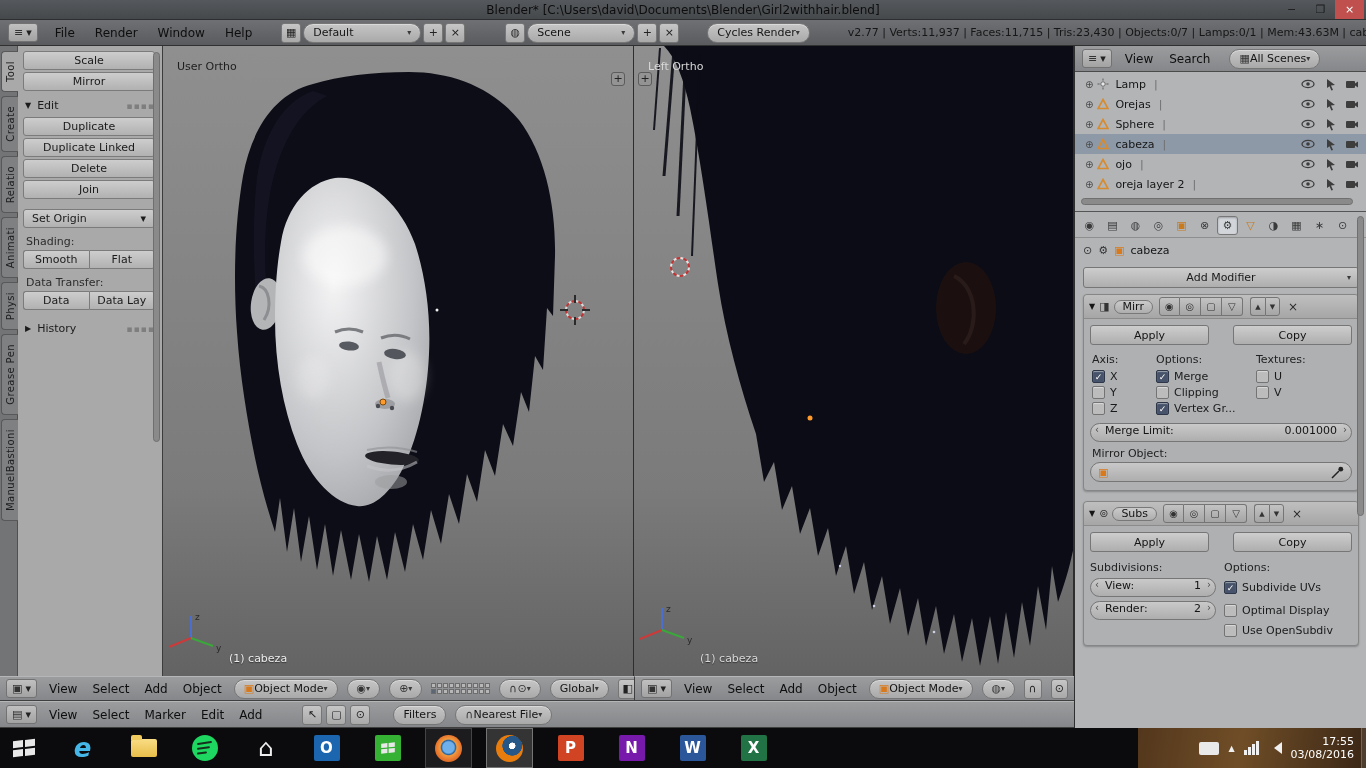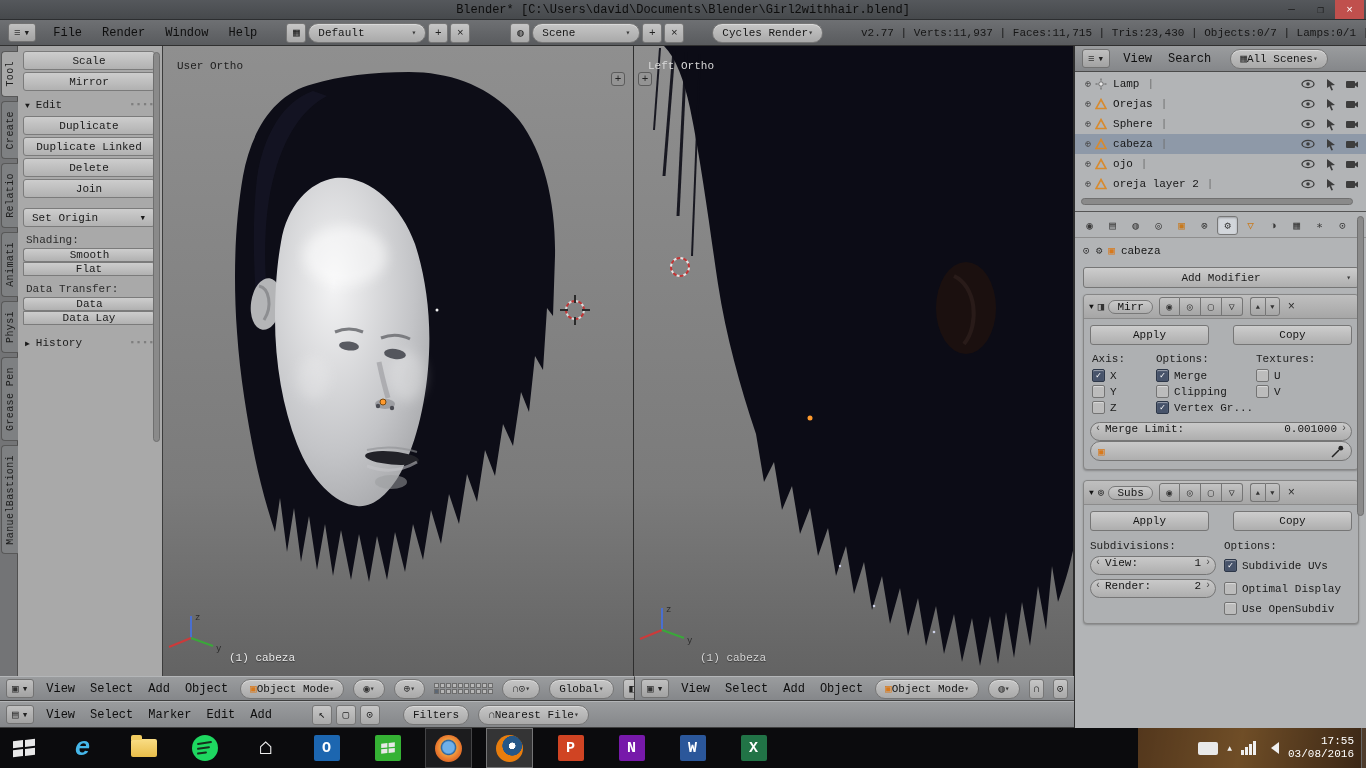--- a/index.html
+++ b/index.html
@@ -1,18 +1,18 @@
 <!DOCTYPE html>
 <html><head>
 <meta charset="utf-8">
 <style>
 *{margin:0;padding:0;box-sizing:border-box;}
 html,body{background:#000;}
 body{font-family:"DejaVu Sans","Liberation Sans",sans-serif;font-size:11px;color:#141414;}
-#root{position:relative;width:1366px;height:768px;overflow:hidden;background:#737373;font-family:Liberation Mono, monospace;}
+#root{position:relative;width:1366px;height:768px;overflow:hidden;background:#737373;}
 
 
 .titlebar{position:absolute;left:0;top:0;width:1366px;height:20px;background:linear-gradient(#55585c,#46494c);display:flex;align-items:center;justify-content:center;border-bottom:1px solid #2c2e30;}
 .tb-title{font-size:12px;color:#0d0d0d;}
 .tb-controls{position:absolute;right:2px;top:0;height:20px;display:flex;}
 .winbtn{width:29px;height:19px;display:flex;align-items:center;justify-content:center;color:#1a1a1a;font-size:11px;}
 .winbtn.close{background:#c0504d;color:#fff;}
 
 
 .infobar{position:absolute;left:0;top:20px;width:1366px;height:26px;background:linear-gradient(#6e7073,#595b5e);border-bottom:1px solid #303030;display:flex;align-items:center;padding:0 8px;gap:14px;}
@@ -30,21 +30,21 @@
 .vtab span{writing-mode:vertical-rl;transform:rotate(180deg);font-size:10px;letter-spacing:.4px;}
 .vtab.active{background:#a9a9a9;}
 
 
 .toolshelf{position:absolute;left:18px;top:46px;width:145px;height:754px;background:#a9a9a9;border-right:1px solid #3c3c3c;padding-top:3px;}
 .tsbtn{display:flex;align-items:center;justify-content:center;height:19px;margin:2px 7px 2px 5px;background:linear-gradient(#cdcdcd,#b1b1b1);border:1px solid #7b7b7b;border-radius:3px;font-size:11px;color:#1a1a1a;}
 .tsbtn.dd{justify-content:space-between;padding:0 8px;}
 .pnlhdr{display:flex;align-items:center;gap:6px;padding:6px 7px 3px;font-size:11px;color:#1b1b1b;}
 .pnlhdr .grip{margin-left:auto;color:#7e7e7e;letter-spacing:1px;font-size:9px;}
 .tslabel{font-size:11px;color:#2c2c2c;margin:7px 8px 1px;}
-.pair{display:flex;margin:2px 7px 2px 5px;flex-direction:column;}
+.pair{display:flex;margin:2px 7px 2px 5px;}
 .pair .tsbtn{flex:1;margin:0;}
 .pair .tsbtn:first-child{border-radius:3px 0 0 3px;border-right:none;}
 .pair .tsbtn:last-child{border-radius:0 3px 3px 0;}
 .vscroll{position:absolute;right:2px;top:6px;width:7px;height:390px;border-radius:4px;background:#8a8a8a;border:1px solid #6f6f6f;}
 
 
 .vp{position:absolute;overflow:hidden;}
 .vp svg.scene{position:absolute;left:0;top:0;}
 .vplabel{position:absolute;left:14px;top:14px;font-size:11px;}
 .vpfooter{position:absolute;font-size:11px;text-shadow:0 1px 1px rgba(0,0,0,.5);}
@@ -724,20 +724,21 @@
           <label class="cb checked">
               <span class="box"></span>
               <span>Vertex Gr...</span>
             </label>
           <span></span>
         </div>
         <div class="numpill" style="margin:6px 6px 0;">
           <span>Merge Limit:</span>
           <span>0.001000</span>
         </div>
+        <div class="fieldlabel">Mirror Object:</div>
         <div class="objfield">
           <span class="micon orange">▣</span>
           <span class="spacer"></span>
           <svg width="13" height="13">
               <path d="M1,12 L6,7 M4,9 L8,5" stroke="#222" stroke-width="1.5" fill="none"></path>
               <circle cx="9.8" cy="3.2" r="2.4" fill="#222"></circle>
             </svg>
         </div>
       </div>
 

